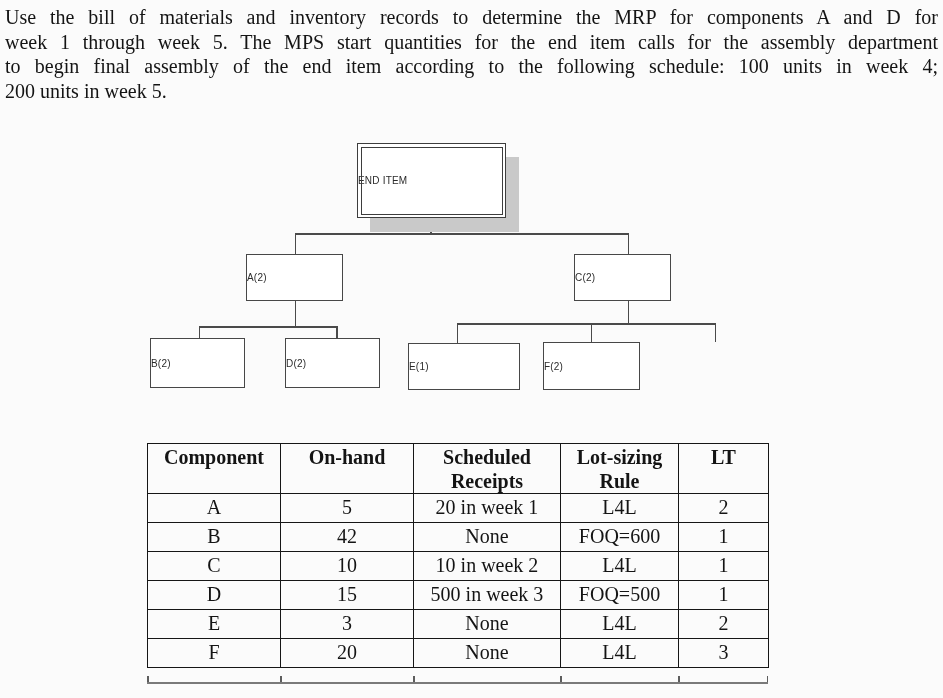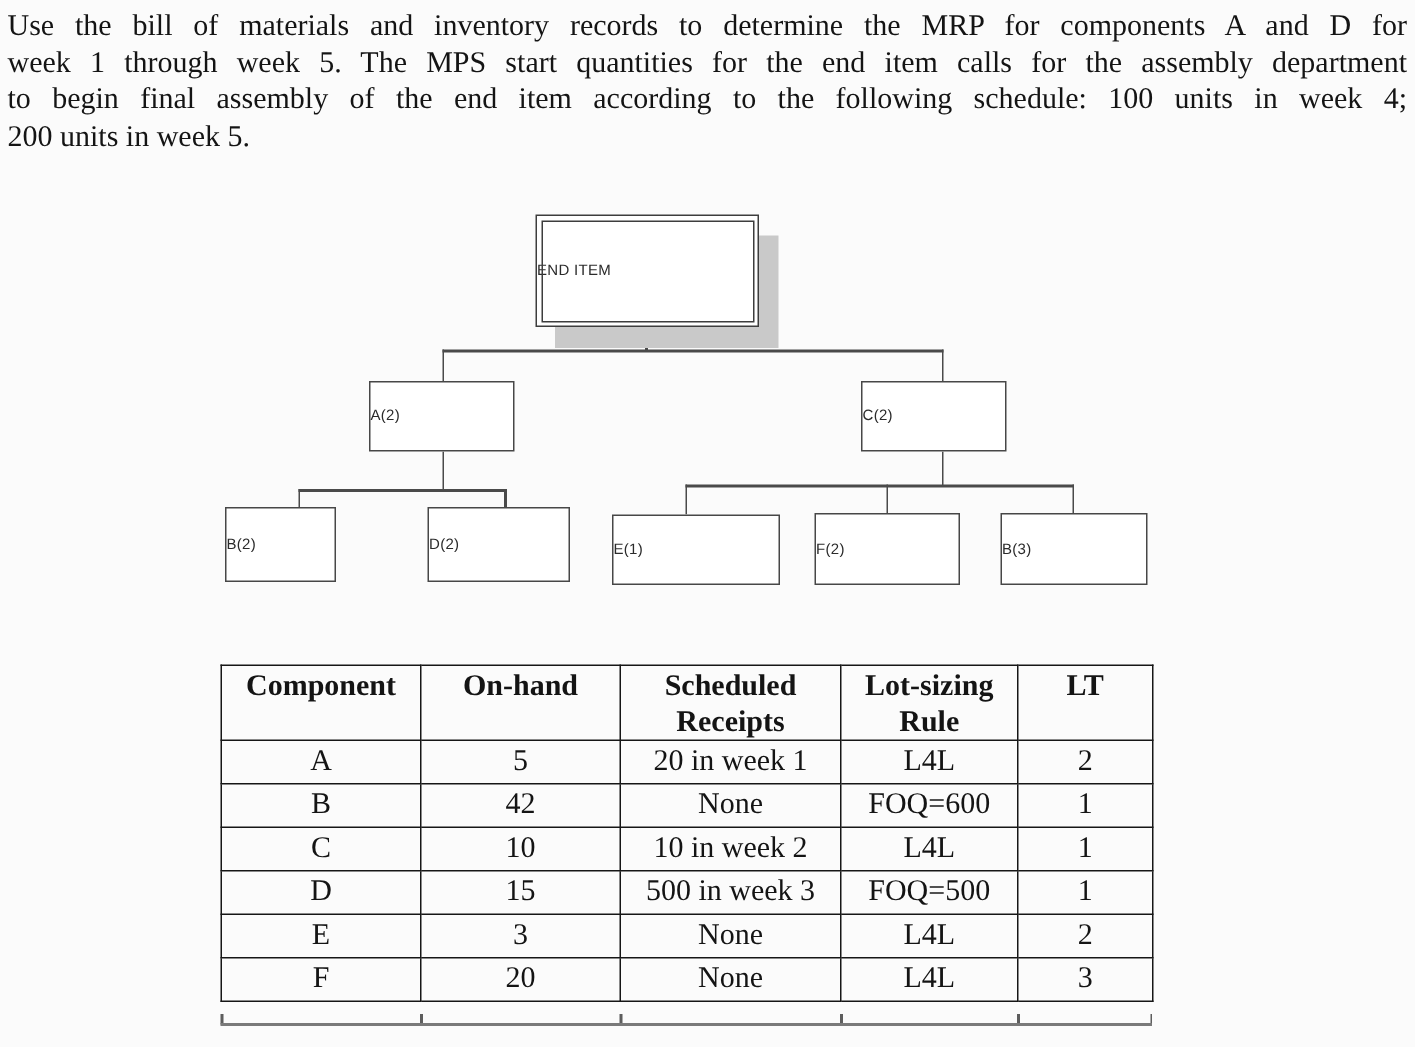--- a/index.html
+++ b/index.html
@@ -35,21 +35,21 @@
     left:357px; top:143px; width:149px; height:75px;
     border:1.5px solid #3d3d3d;
     box-shadow:13px 14px 0 #c9c9c9;
   }
   .node-end-item::before {
     content:""; position:absolute; inset:2.5px;
     border:1.5px solid #3d3d3d;
   }
   .node-a  { left:246px; top:254px; width:97px; height:47px; }
   .node-c  { left:560px; top:254px; width:97px; height:47px;margin-left:14px; }
-  .node-b  { left:150px; top:338px; width:74px; height:50px; }
+  .node-b  { left:150px; top:338px; width:95px; height:50px; }
   .node-d  { left:285px; top:338px; width:95px; height:50px; }
   .node-e  { left:408px; top:343px; width:112px; height:47px; }
   .node-f  { left:543px; top:342px; width:97px; height:48px; }
   .node-b3 { left:667px; top:342px; width:98px; height:48px; }
 
   .cl { position:absolute; background:#4a4a4a; }
 
   
   .inv-table {
     position:absolute; left:147px; top:443px;
@@ -101,21 +101,20 @@
 
   <div class="node node-end-item">
     <span>END ITEM</span>
   </div>
   <div class="node node-a">A(2)</div>
   <div class="node node-c">C(2)</div>
   <div class="node node-b">B(2)</div>
   <div class="node node-d">D(2)</div>
   <div class="node node-e">E(1)</div>
   <div class="node node-f">F(2)</div>
-  <div class="node node-b3">B(3)</div>
 </div>
 
 <table class="inv-table">
   <colgroup>
     <col style="width:133px">
       <col style="width:133px">
       <col style="width:147px">
       <col style="width:118px">
       <col style="width:90px">
   </colgroup>

